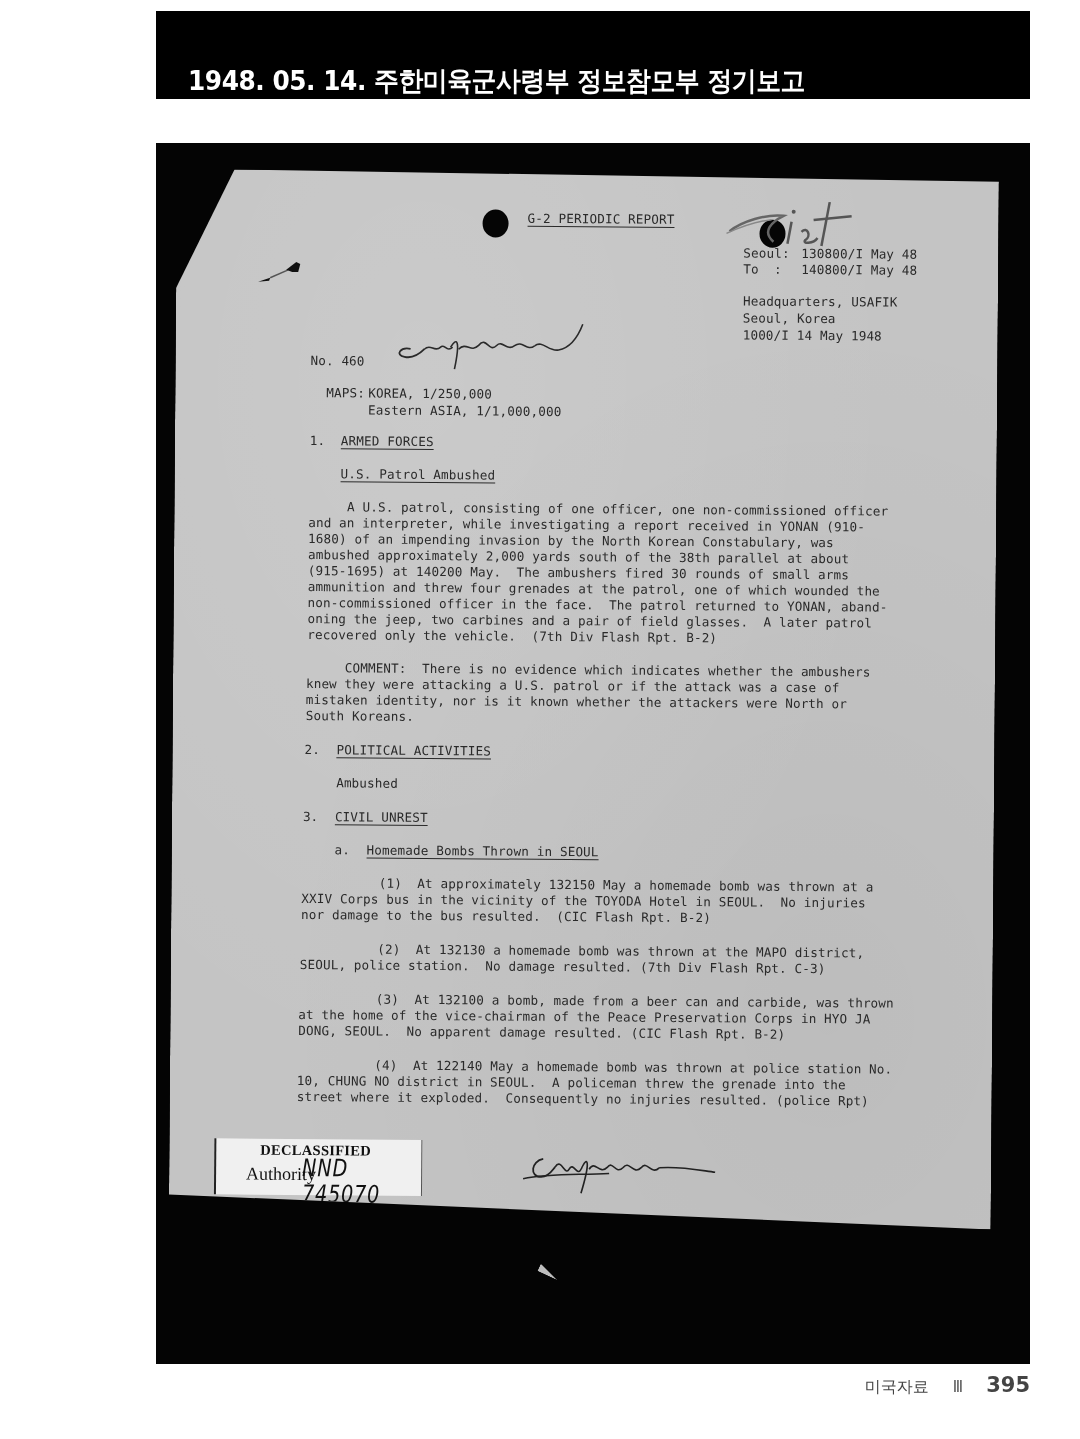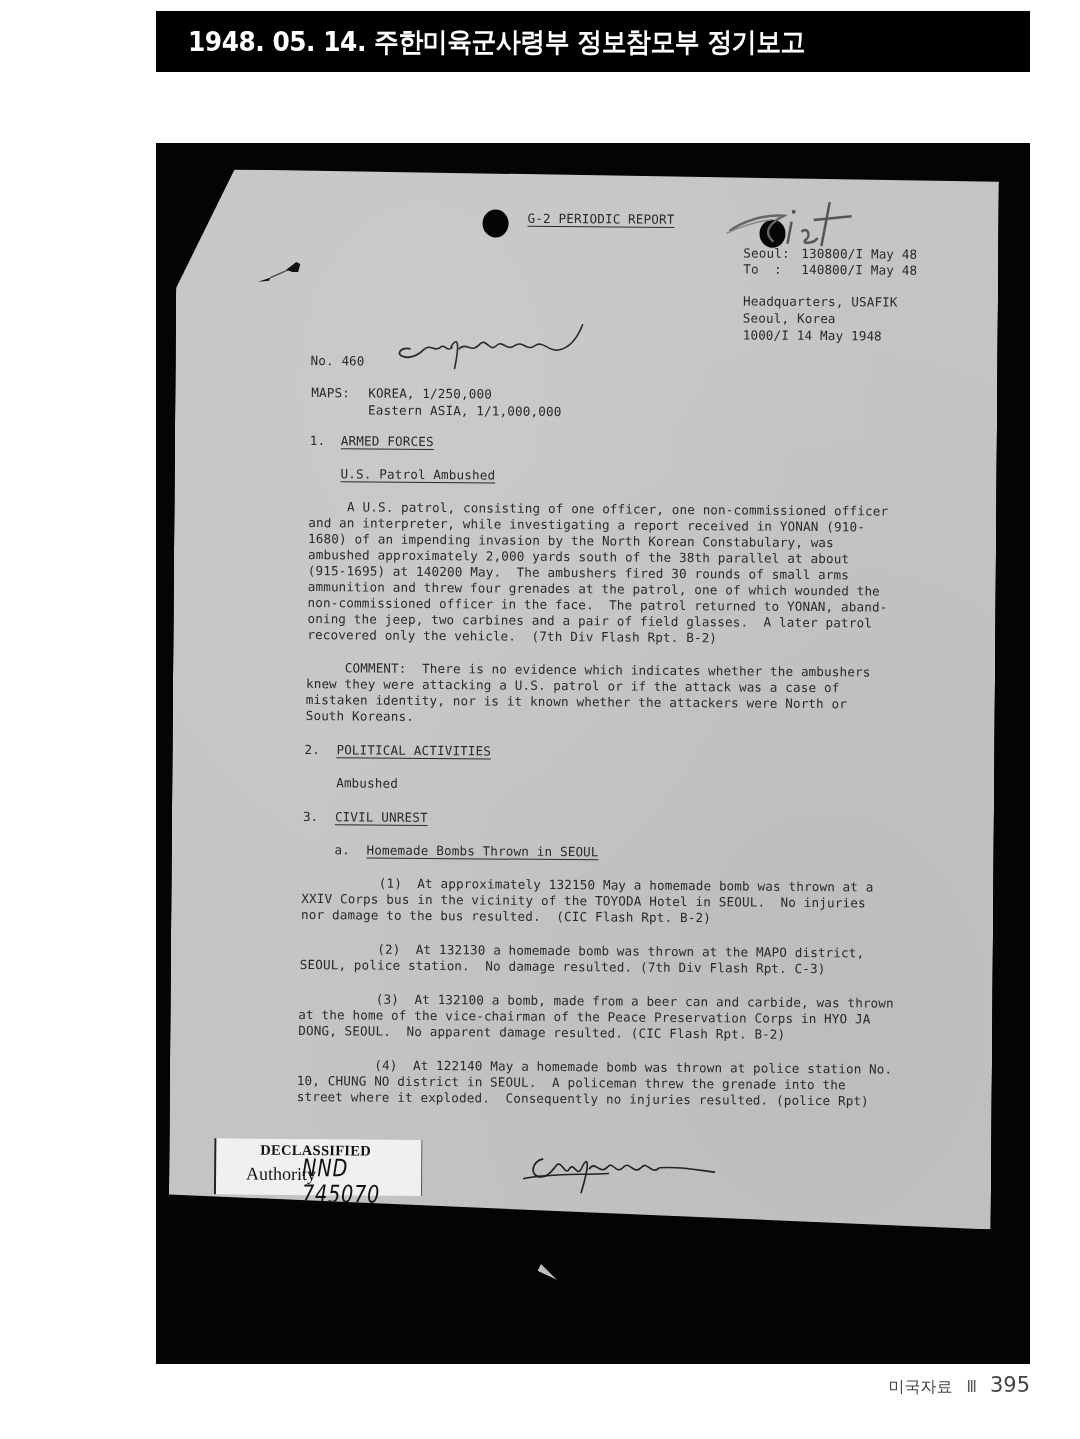--- a/index.html
+++ b/index.html
@@ -14,26 +14,26 @@
       overflow: hidden;
       font-family: "DejaVu Sans", sans-serif;
     }
 
     
     .title-bar {
       position: absolute;
       left: 156px;
       top: 11px;
       width: 874px;
-      height: 61px;
+      height: 88px;
       background: #000000;
       box-sizing: border-box;
       padding-left: 32px;
       display: flex;
-      align-items: center;
+      align-items: flex-end;
     }
     .title-bar .title-text {
       color: #ffffff;
       font-family: "DejaVu Sans", sans-serif;
       font-size: 27px;
       font-weight: bold;
       letter-spacing: -0.5px;
       transform: scaleX(0.92);
       transform-origin: left center;
       white-space: nowrap;
@@ -146,39 +146,39 @@
       clip-path: polygon(0 0, 100% 100%, 0 100%);
     }
 
     
     .footer {
       position: absolute;
       right: 50px;
       top: 1373px;
       display: flex;
       align-items: baseline;
-      gap: 10px;
+      gap: 20px;
       color: #444;
     }
     .footer .section-label {
       font-family: "DejaVu Sans", sans-serif;
       font-size: 16px;
       color: #444;
     }
     .footer .divider-glyph {
       font-family: "DejaVu Sans", sans-serif;
       font-size: 15px;
       color: #555;
       letter-spacing: -1px;
       margin: 0 4px;
     }
     .footer .page-number {
       font-family: "DejaVu Sans", sans-serif;
       font-size: 21px;
-      font-weight: normal;
+      font-weight: bold;
       color: #444;
     }
   </style>
 </head>
 <body>
 
 <div class="title-bar">
   <span class="title-text">1948. 05. 14. 주한미육군사령부 정보참모부 정기보고</span>
 </div>
 
@@ -217,21 +217,21 @@
 
     <div class="tw" style="left:135px; top:183px;">No. 460</div>
     <svg class="handwriting" style="left:215px; top:148px;" width="200" height="55" viewBox="0 0 200 55">
       <path d="M20 30 C 10 28, 4 36, 14 38 C 22 40, 30 34, 34 30" stroke="#2a2a2a" stroke-width="1.8" fill="none"></path>
       <path d="M34 30 C 40 24, 44 34, 50 28 C 54 24, 56 34, 62 28" stroke="#2a2a2a" stroke-width="1.6" fill="none"></path>
       <path d="M60 28 C 66 18, 70 20, 64 50" stroke="#2a2a2a" stroke-width="1.6" fill="none"></path>
       <path d="M68 30 C 76 22, 80 34, 88 26 C 96 16, 98 34, 106 26 C 112 20, 116 32, 124 26 C 132 20, 136 32, 144 26" stroke="#2a2a2a" stroke-width="1.6" fill="none"></path>
       <path d="M144 26 C 152 20, 158 32, 168 30 C 178 28, 186 20, 192 4" stroke="#2a2a2a" stroke-width="1.6" fill="none"></path>
     </svg>
 
-    <div class="tw" style="left:136px; top:215px;">MAPS:</div>
+    <div class="tw" style="left:151px; top:215px;">MAPS:</div>
     <div class="tw" style="left:193px; top:215px;">KOREA, 1/250,000</div>
     <div class="tw" style="left:193px; top:232px;">Eastern ASIA, 1/1,000,000</div>
 
     <div class="tw" style="left:135px; top:263px;">1.</div>
     <div class="tw u" style="left:166px; top:263px;">ARMED FORCES</div>
     <div class="tw u" style="left:166px; top:296px;">U.S. Patrol Ambushed</div>
 
     <div>
       <div class="tw" style="left:134px; top:329px;">     A U.S. patrol, consisting of one officer, one non-commissioned officer</div>
       <div class="tw" style="left:134px; top:345px;">and an interpreter, while investigating a report received in YONAN (910-</div>

